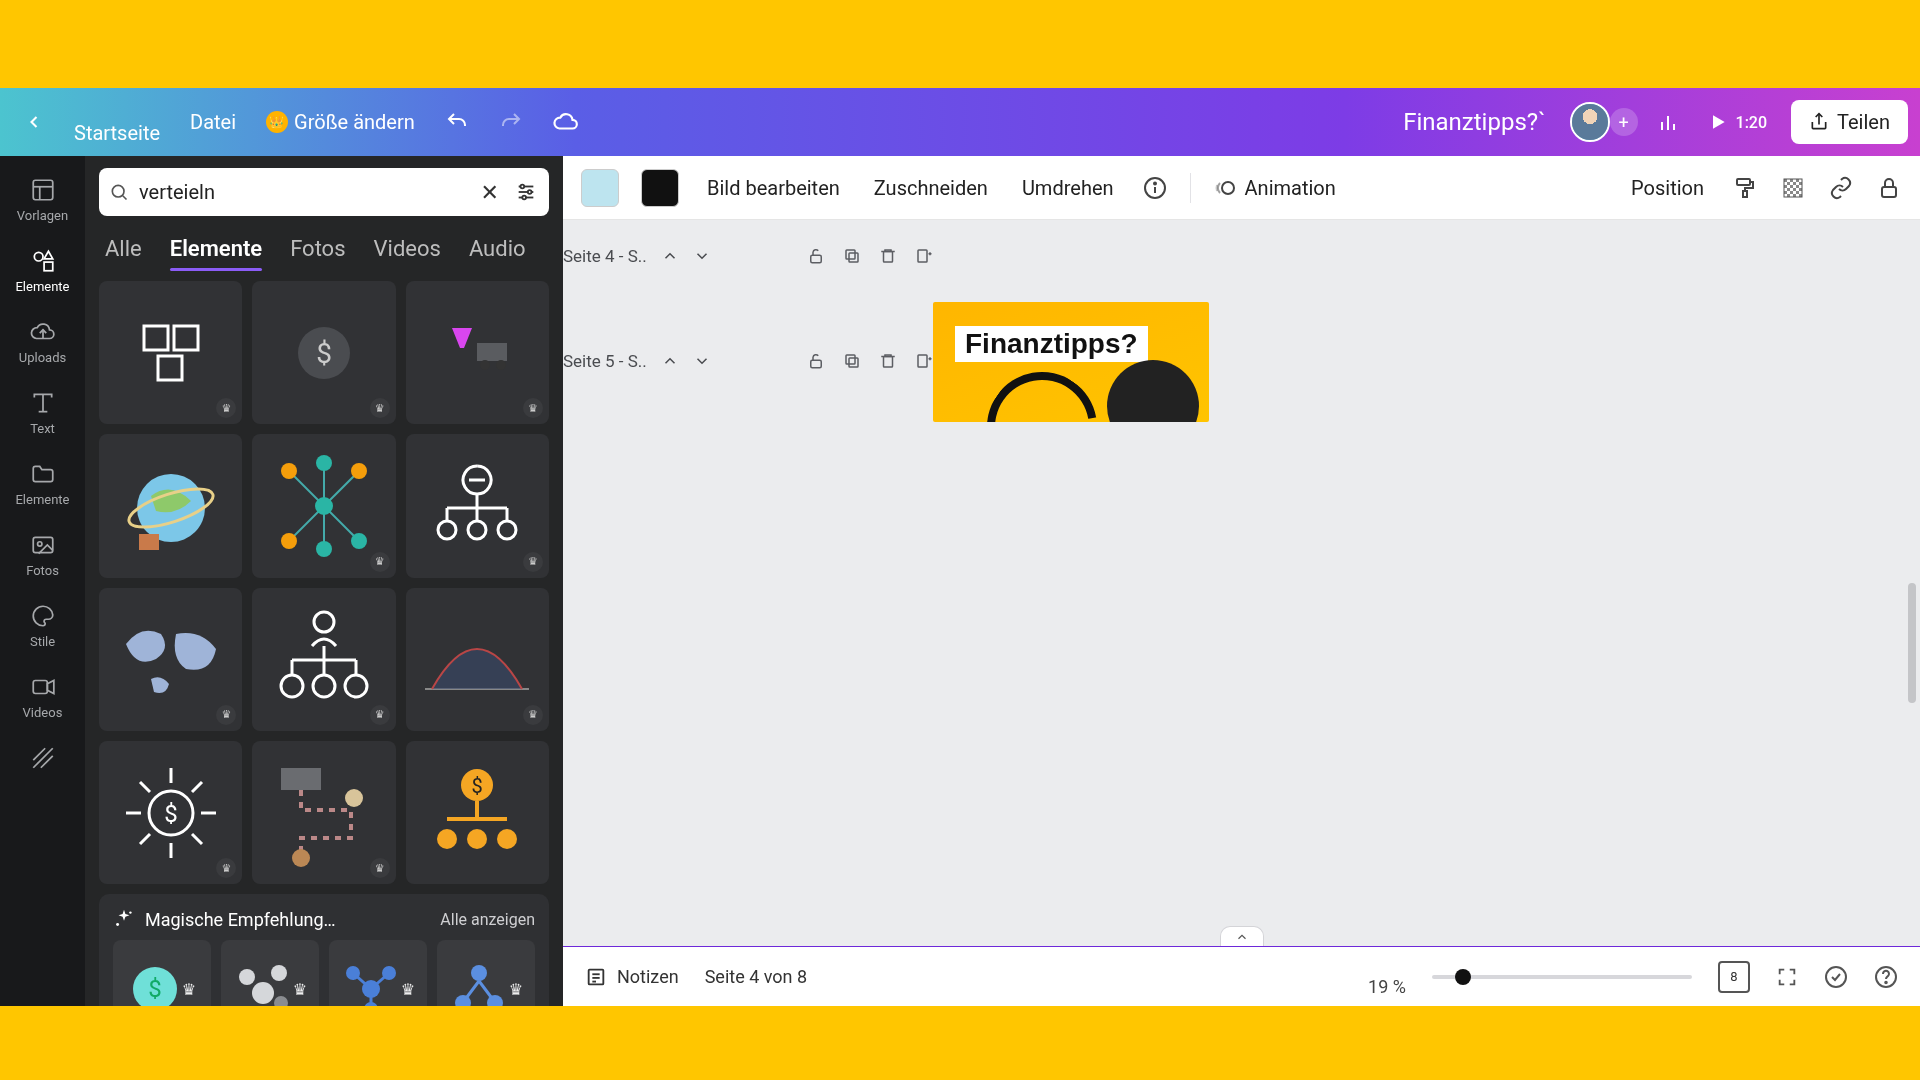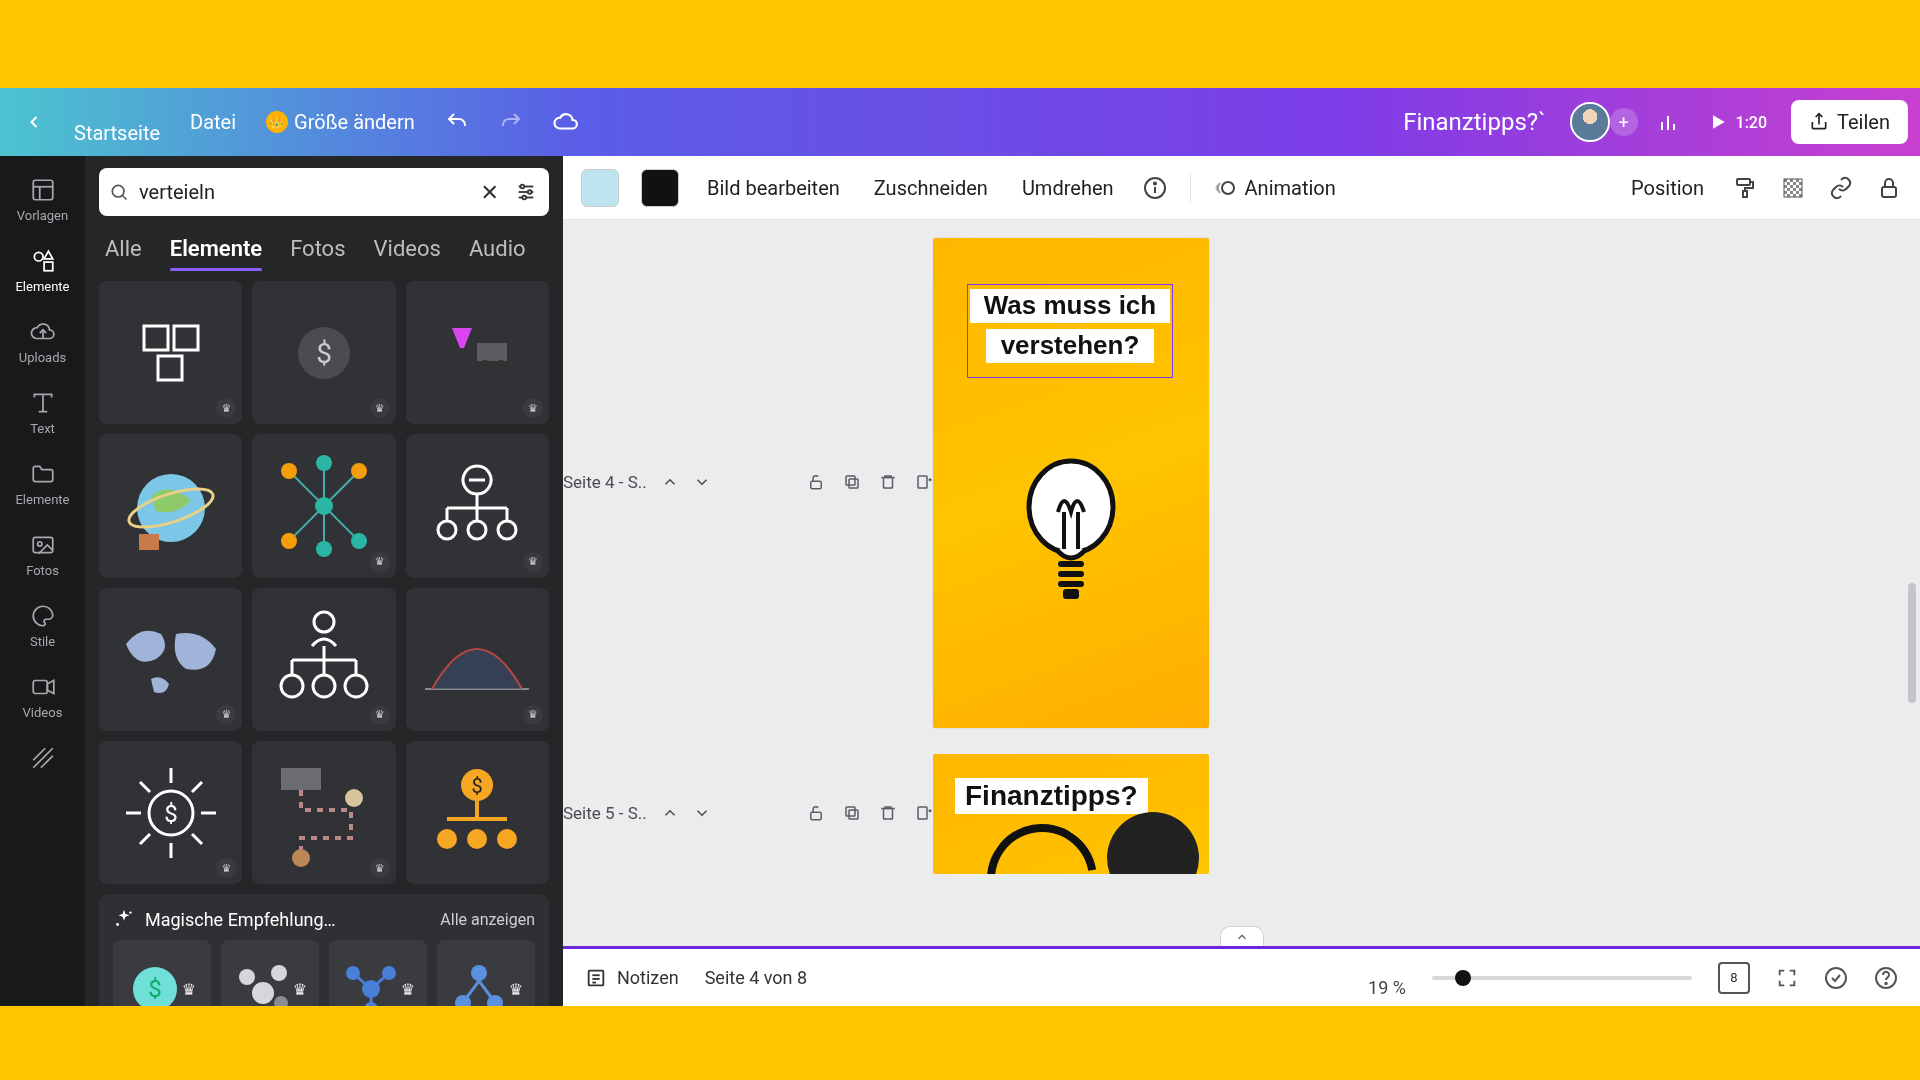--- a/index.html
+++ b/index.html
@@ -57,21 +57,21 @@
 .ph-ic { cursor:pointer; }
 .page-canvas { width:276px; height:490px; background:linear-gradient(160deg,#ffb600 0%, #ffc400 50%, #ffae00 100%); border-radius:2px; position:relative; box-shadow:0 0 0 1px rgba(0,0,0,0.04);}
 .selbox { position:absolute; border:1px solid #7c3aed; outline-offset:-1px;}
 .txtbox { background:#fff; font-family: "Comic Sans MS", cursive, sans-serif; font-weight:700; color:#111; text-align:center; padding:2px 6px; line-height:1.15;}
 .bulb-wrap { position:absolute; left:50%; top:48%; transform:translate(-50%,-10%);}
 .page5-canvas { width:276px; height:120px; background:linear-gradient(160deg,#ffb600,#ffc400); border-radius:2px; position:relative; overflow:hidden;}
 .page5-title { position:absolute; top:24px; left:22px; background:#fff; font-family: "Comic Sans MS", cursive, sans-serif; font-weight:800; font-size:28px; color:#111; padding:2px 10px;}
 .page5-arc { position:absolute; left:54px; bottom:-60px; width:110px; height:110px; border:8px solid #111; border-radius:50%; border-bottom-color:transparent; border-right-color:transparent; transform:rotate(35deg);}
 .page5-photo { position:absolute; right:10px; bottom:-30px; width:92px; height:92px; border-radius:50%; background:#222;}
 .float-tab { position:absolute; left:50%; bottom:0; transform:translateX(-50%); width:44px; height:20px; background:#fff; border:1px solid #d4d4d8; border-bottom:none; border-radius:10px 10px 0 0; display:flex; align-items:center; justify-content:center; color:#555; font-size:14px; cursor:pointer;}
-.bottom-bar { height:60px; background:#fff; border-top:3px solid #6d28d9; display:flex; align-items:center; padding:0 22px; gap:26px; color:#333; font-size:18px;}
+.bottom-bar { height:60px; background:#fff; border-top:1px solid #6d28d9; display:flex; align-items:center; padding:0 22px; gap:26px; color:#333; font-size:18px;}
 .bb-notes { display:flex; align-items:center; gap:10px; cursor:pointer;}
 .bb-spacer { flex:1;}
 .zoom-label { color:#444;margin-top:20px;}
 .slider { width:260px; height:4px; background:#d7d7db; border-radius:2px; position:relative;}
 .slider-thumb { position:absolute; left:12%; top:50%; transform:translate(-50%,-50%); width:16px; height:16px; border-radius:50%; background:#111;}
 .page-count { width:32px; height:32px; border:2px solid #555; border-radius:4px; display:flex; align-items:center; justify-content:center; font-size:13px; color:#333; cursor:pointer;}
 .bb-ic { cursor:pointer; color:#555;}
 .main-col { flex:1; display:flex; flex-direction:column; min-width:0;}
 .vscroll-ind { position:absolute; right:4px; top:50%; width:8px; height:120px; background:#c4c5c8; border-radius:4px;}
 svg { display:block; }
@@ -558,39 +558,20 @@
                 </span>
               <span class="ph-ic">
                   <svg width="18" height="18" viewBox="0 0 24 24" fill="none" stroke="currentColor" stroke-width="2">
                     <rect x="4" y="4" width="12" height="16" rx="1"></rect>
                     <line x1="18" y1="9" x2="22" y2="9"></line>
                     <line x1="20" y1="7" x2="20" y2="11"></line>
                   </svg>
                 </span>
             </div>
           </div>
-          <div class="page-canvas">
-            <div class="selbox" style="left:34px; top:46px; width:206px; height:94px;">
-              <div class="txtbox" style="font-size:26px; margin:4px 2px 0 2px;">Was muss ich</div>
-              <div class="txtbox" style="font-size:26px; margin:6px 18px 0 18px;">verstehen?</div>
-            </div>
-            <div class="bulb-wrap">
-              <svg width="110" height="160" viewBox="0 0 110 160">
-                  <ellipse cx="55" cy="50" rx="42" ry="46" fill="#fff" stroke="#111" stroke-width="5"></ellipse>
-                  <path d="M40 92 q15 18 30 0" fill="#fff" stroke="#111" stroke-width="5"></path>
-                  <path d="M42 55 q6 -22 13 0 q6 -22 13 0" fill="none" stroke="#111" stroke-width="4"></path>
-                  <line x1="48" y1="55" x2="48" y2="92" stroke="#111" stroke-width="4"></line>
-                  <line x1="62" y1="55" x2="62" y2="92" stroke="#111" stroke-width="4"></line>
-                  <rect x="42" y="104" width="26" height="6" rx="3" fill="#111"></rect>
-                  <rect x="42" y="114" width="26" height="6" rx="3" fill="#111"></rect>
-                  <rect x="42" y="124" width="26" height="6" rx="3" fill="#111"></rect>
-                  <rect x="47" y="132" width="16" height="10" rx="3" fill="#111"></rect>
-                </svg>
-            </div>
-          </div>
         </div>
 
         <div class="page-block">
           <div class="page-head">
             <span class="label">Seite 5 - S..</span>
             <span class="ph-ic">
                 <svg width="18" height="18" viewBox="0 0 24 24" fill="none" stroke="currentColor" stroke-width="2">
                   <polyline points="6 15 12 9 18 15"></polyline>
                 </svg>
               </span>

